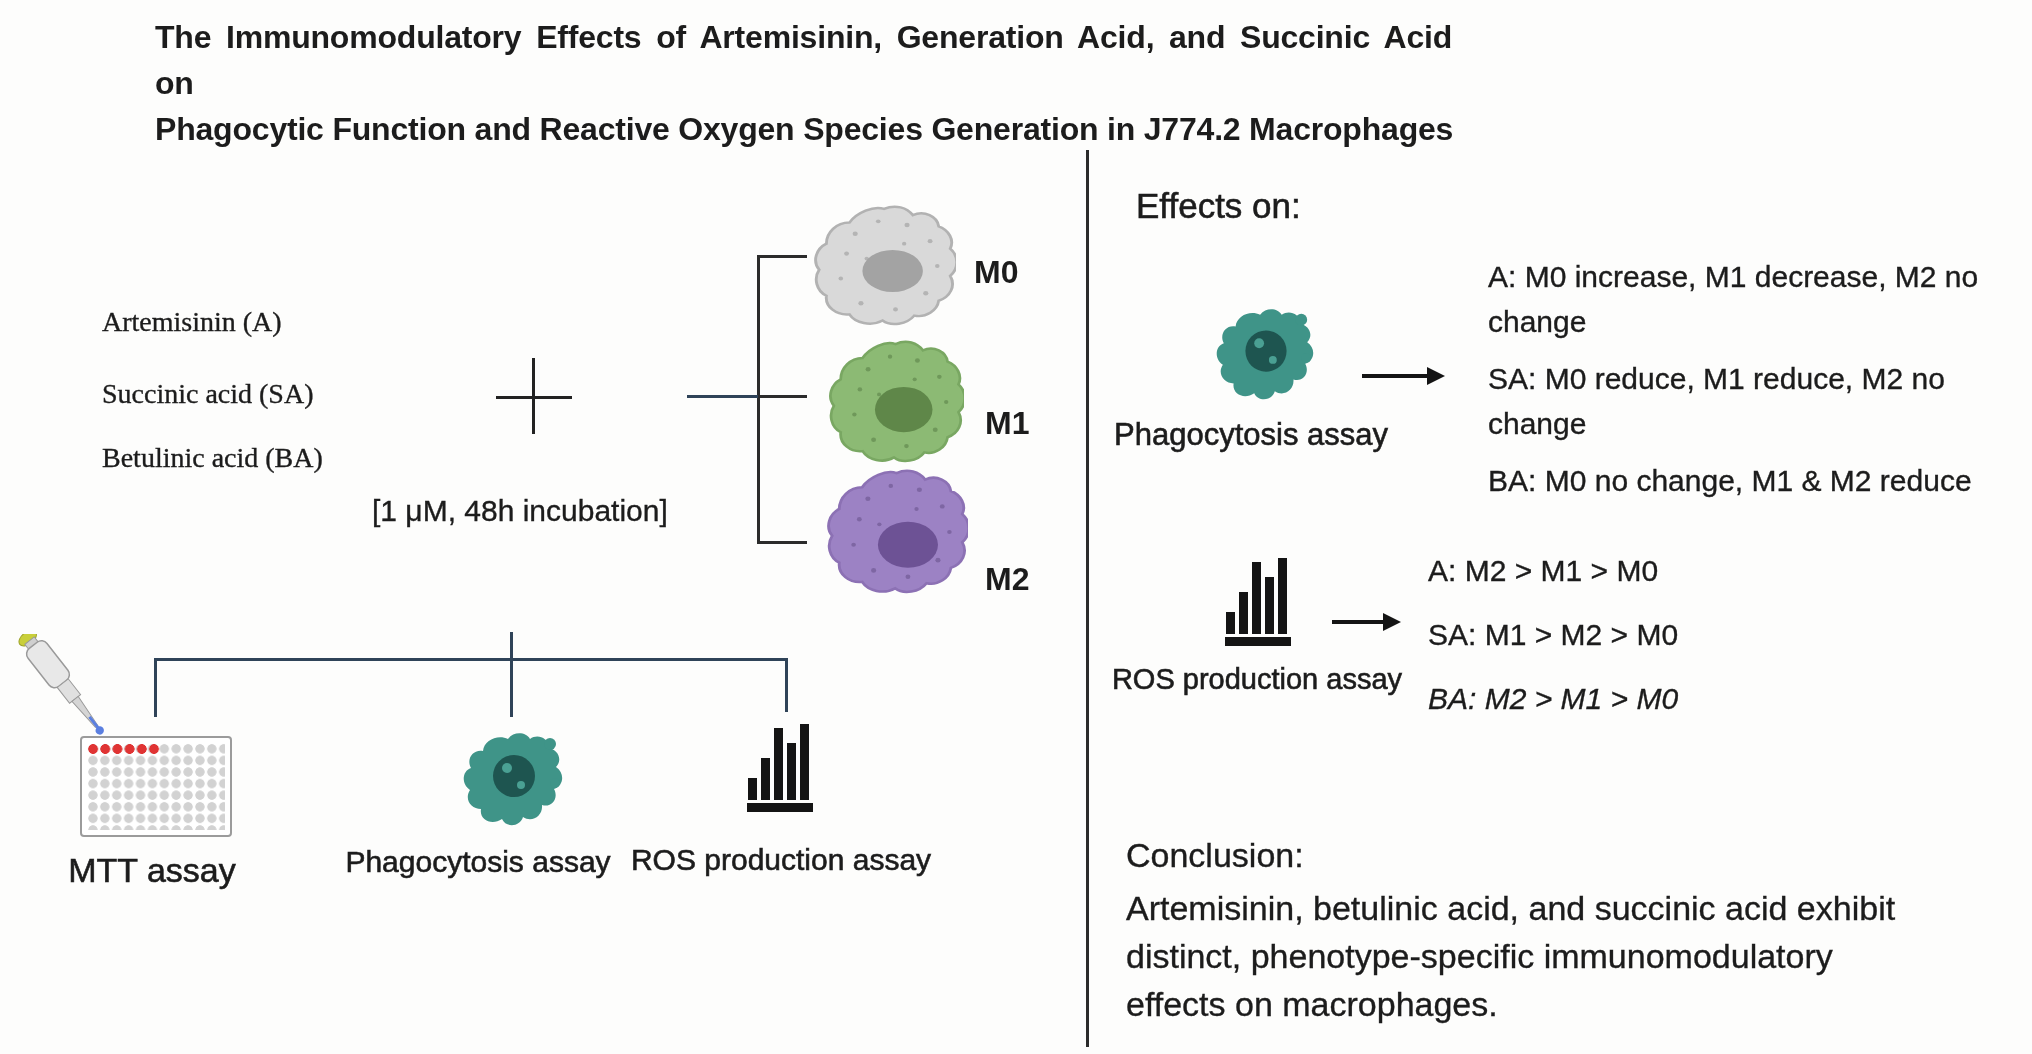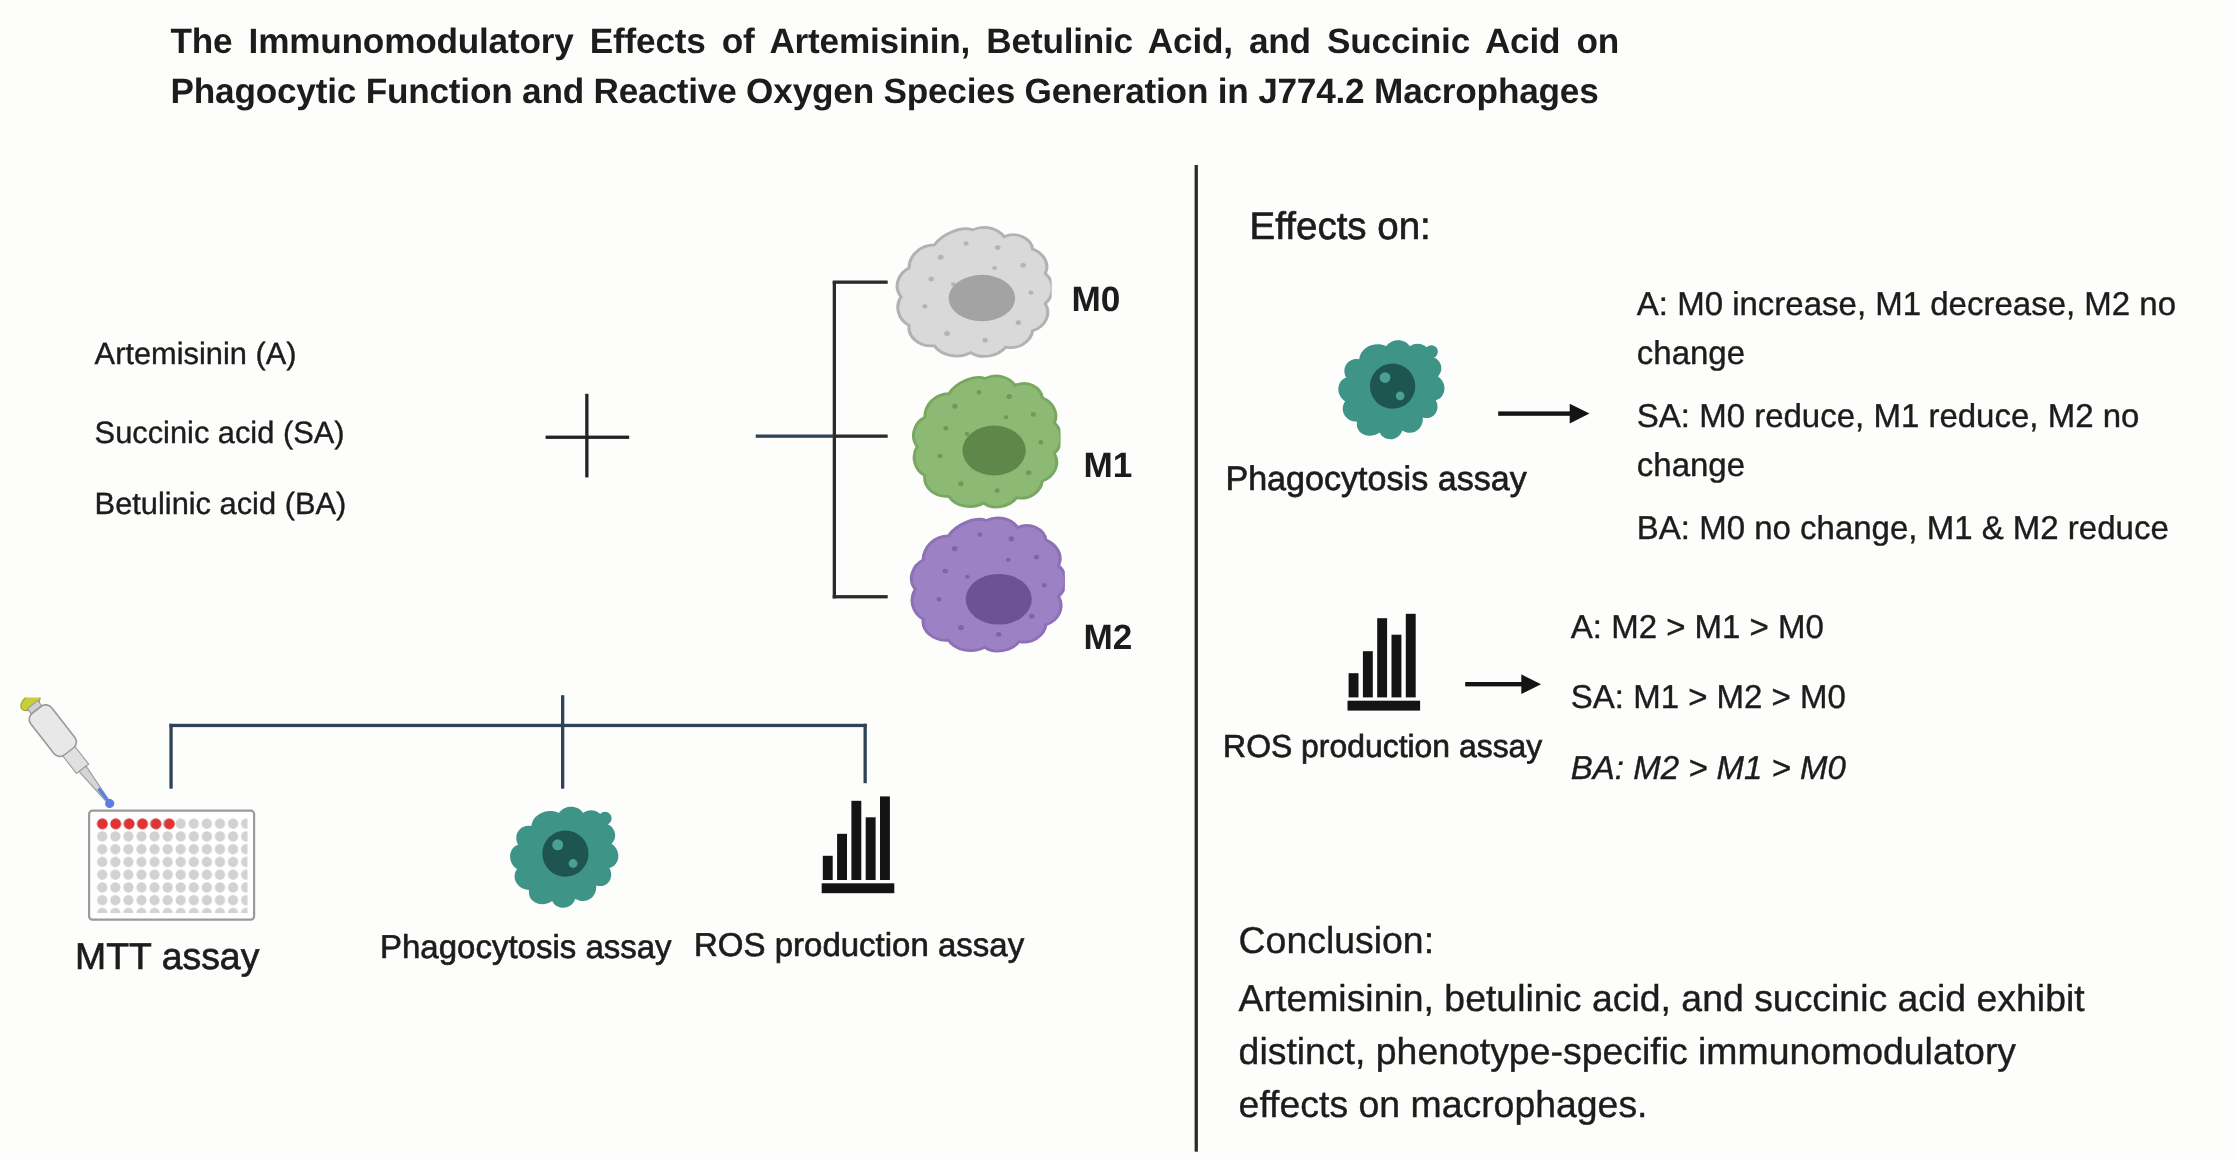--- a/index.html
+++ b/index.html
@@ -12,21 +12,21 @@
   .semibold{-webkit-text-stroke:0.6px currentColor;}
   .preline{white-space:pre-line;}
   .nowrap{white-space:nowrap;}
   .center{transform:translateX(-50%);}
 
   
   .title{left:155px;top:14px;width:1330px;font-weight:700;font-size:32px;line-height:46px;letter-spacing:-0.2px;}
   .title .l1{word-spacing:6px;}
 
   
-  .compound{left:86px;font-size:28px;}
+  .compound{left:102px;font-size:28px;font-family:Liberation Serif, serif;}
   .incubation{left:372px;top:494px;font-size:30px;}
 
   
   .plusbar{background:#222;}
 
   
   .blk-line{background:#2b2b2b;}
   .connector{background:var(--connector-navy,#2f4358);}
   .divider{background:#2b2b2b;}
 
@@ -72,33 +72,34 @@
   .mtt-label{font-size:34px;}
   .conclusion-h{left:1126px;top:836px;font-size:34px;}
   .conclusion-b{left:1126px;top:884px;width:920px;font-size:34px;line-height:48px;}
 </style>
 </head>
 <body>
 
 <div class="canvas">
 
   <div class="abs title">
-    <div class="l1">The Immunomodulatory Effects of Artemisinin, Betulinic Acid, and Succinic Acid on</div>
+    <div class="l1">The Immunomodulatory Effects of Artemisinin, Generation Acid, and Succinic Acid on</div>
     <div class="l2">Phagocytic Function and Reactive Oxygen Species Generation in J774.2 Macrophages</div>
   </div>
 
   <div class="abs txt compound" style="top:306px;">Artemisinin (A)</div>
   <div class="abs txt compound" style="top:378px;">Succinic acid (SA)</div>
   <div class="abs txt compound" style="top:442px;">Betulinic acid (BA)</div>
 
   <div>
     <div class="abs plusbar" style="left:496px;top:396px;width:76px;height:3px;"></div>
     <div class="abs plusbar" style="left:532px;top:358px;width:3px;height:76px;"></div>
   </div>
 
+  <div class="abs txt incubation">[1 μM, 48h incubation]</div>
 
   <div>
     <div class="abs blk-line" style="left:757px;top:256px;width:2.5px;height:288px;"></div>
     <div class="abs blk-line" style="left:757px;top:255px;width:50px;height:2.5px;"></div>
     <div class="abs blk-line" style="left:757px;top:395px;width:50px;height:2.5px;"></div>
     <div class="abs blk-line" style="left:757px;top:541px;width:50px;height:2.5px;"></div>
     <div class="abs connector" style="left:687px;top:395px;width:71px;height:3px;"></div>
   </div>
 
   <svg class="cell cell-m0" style="left:812px;top:204px;" width="144" height="124" viewBox="0 0 100 100" preserveAspectRatio="none">

